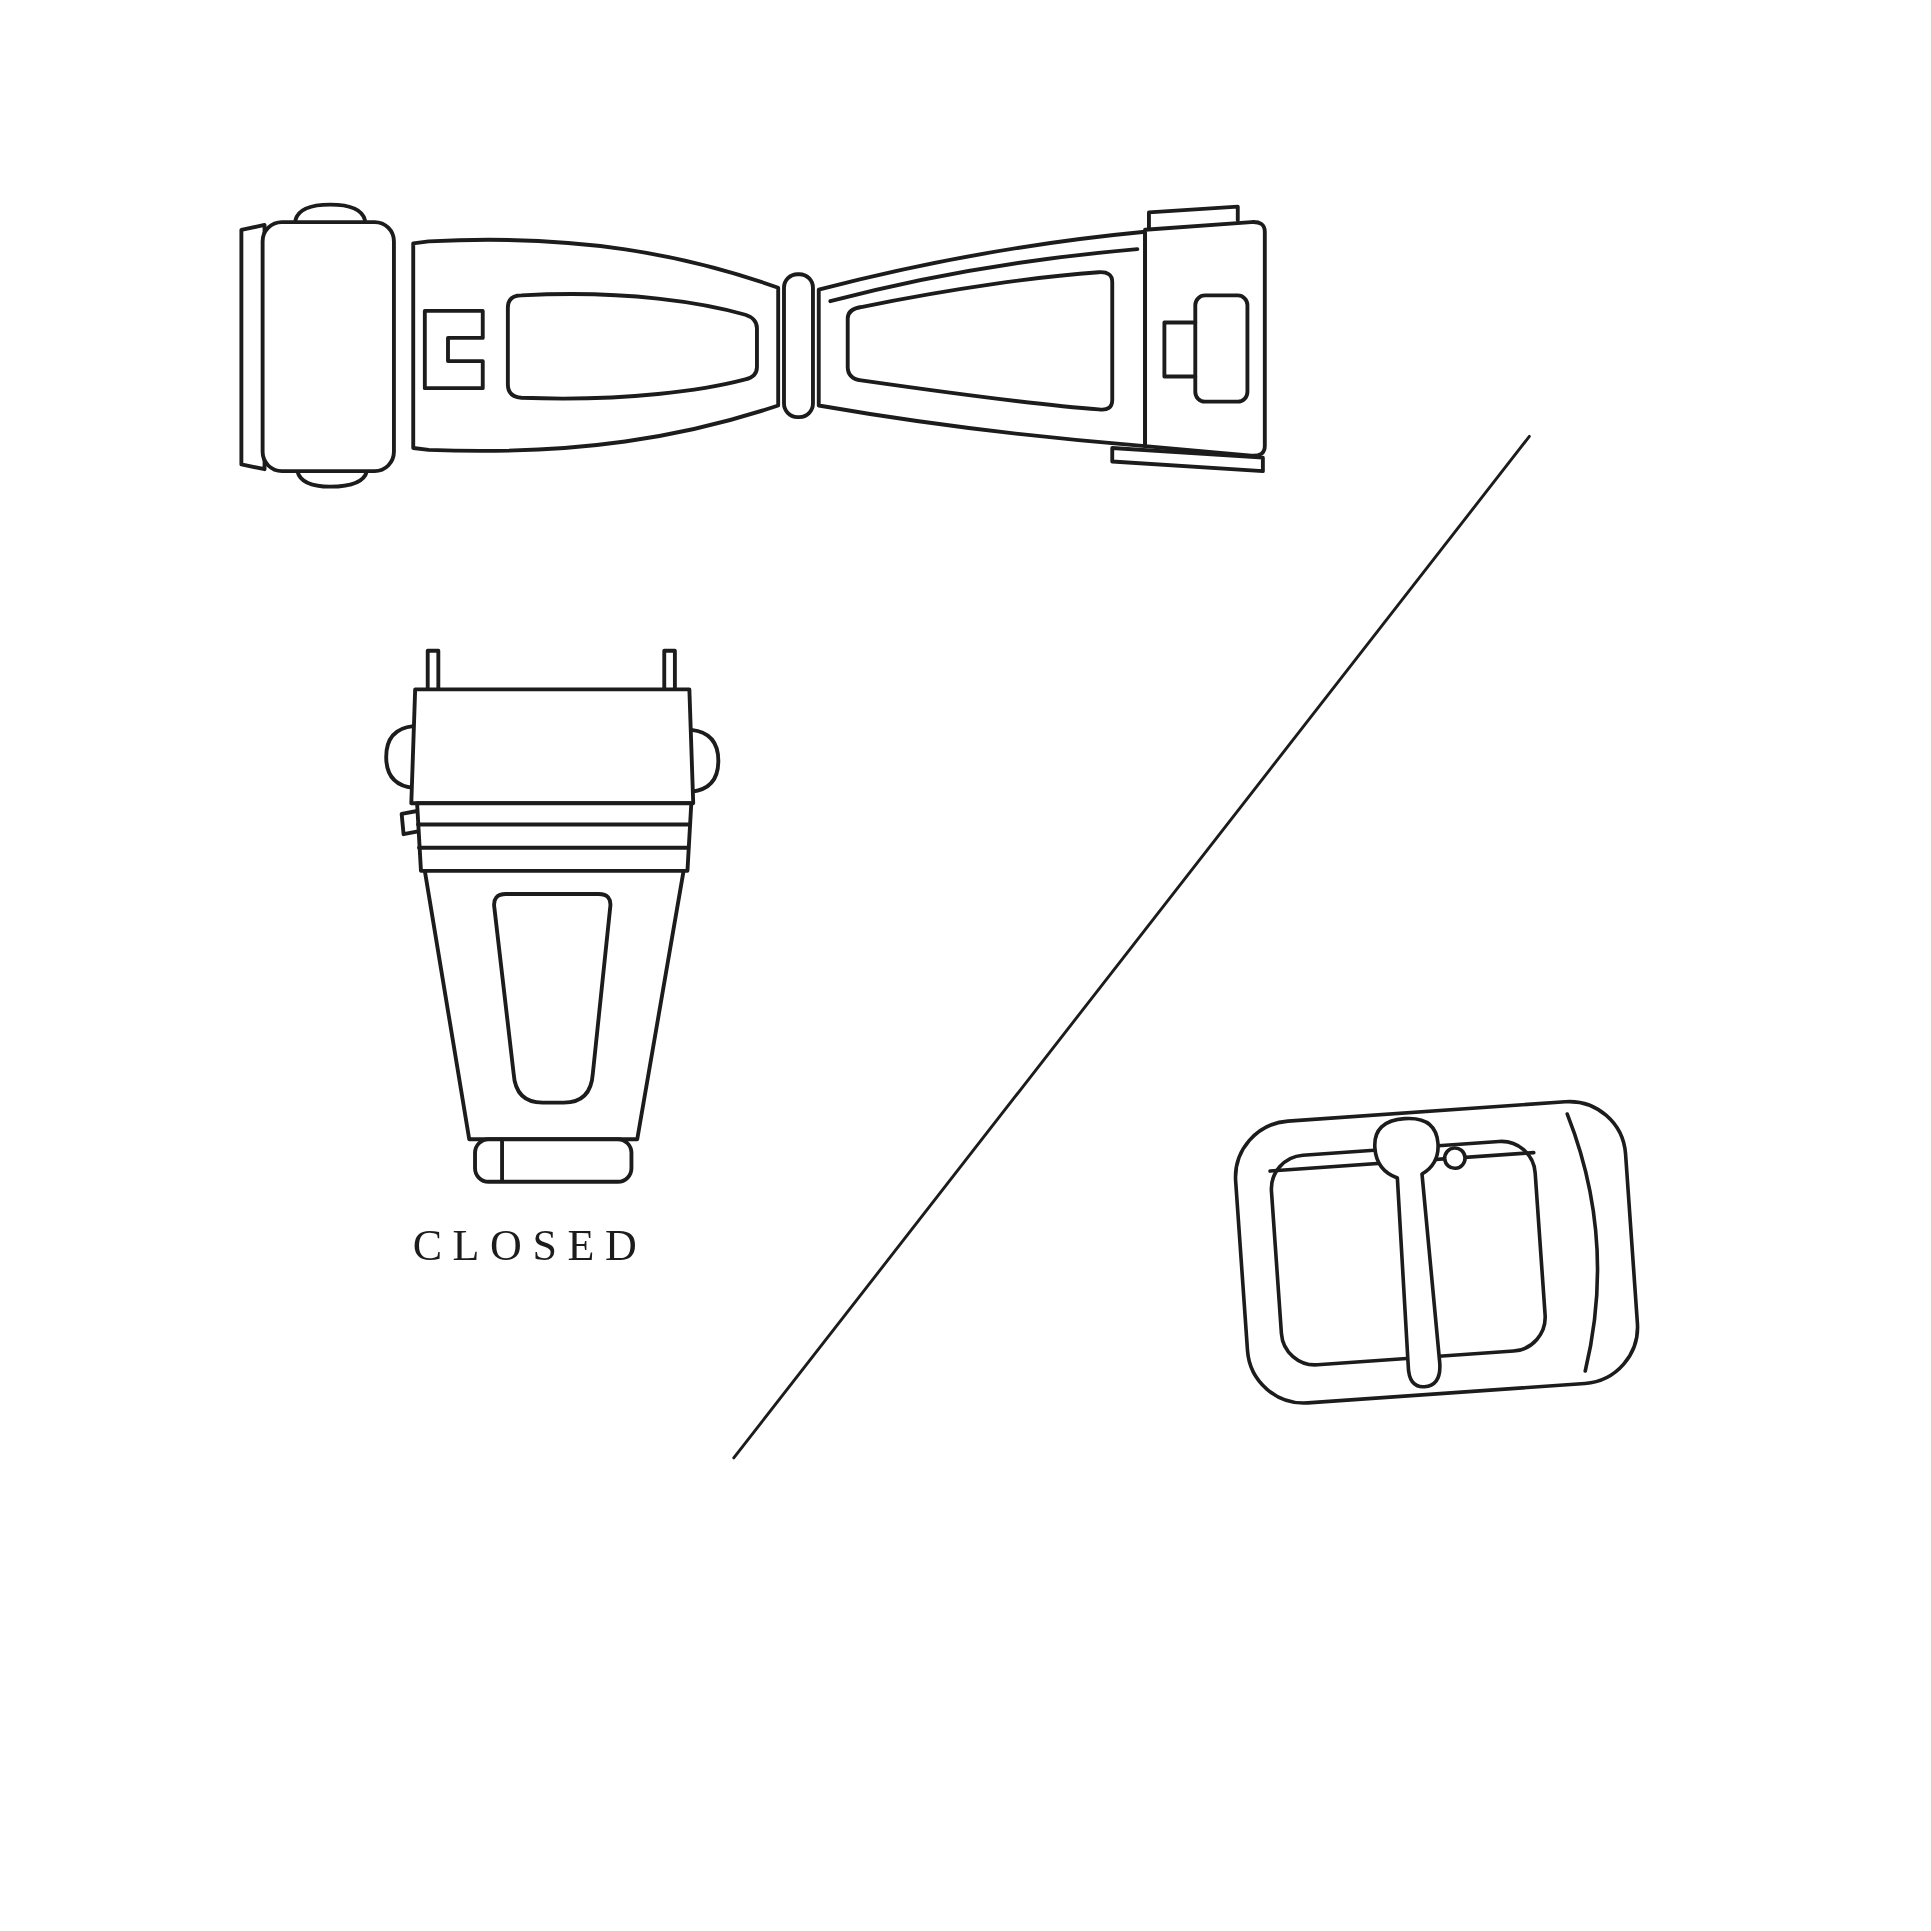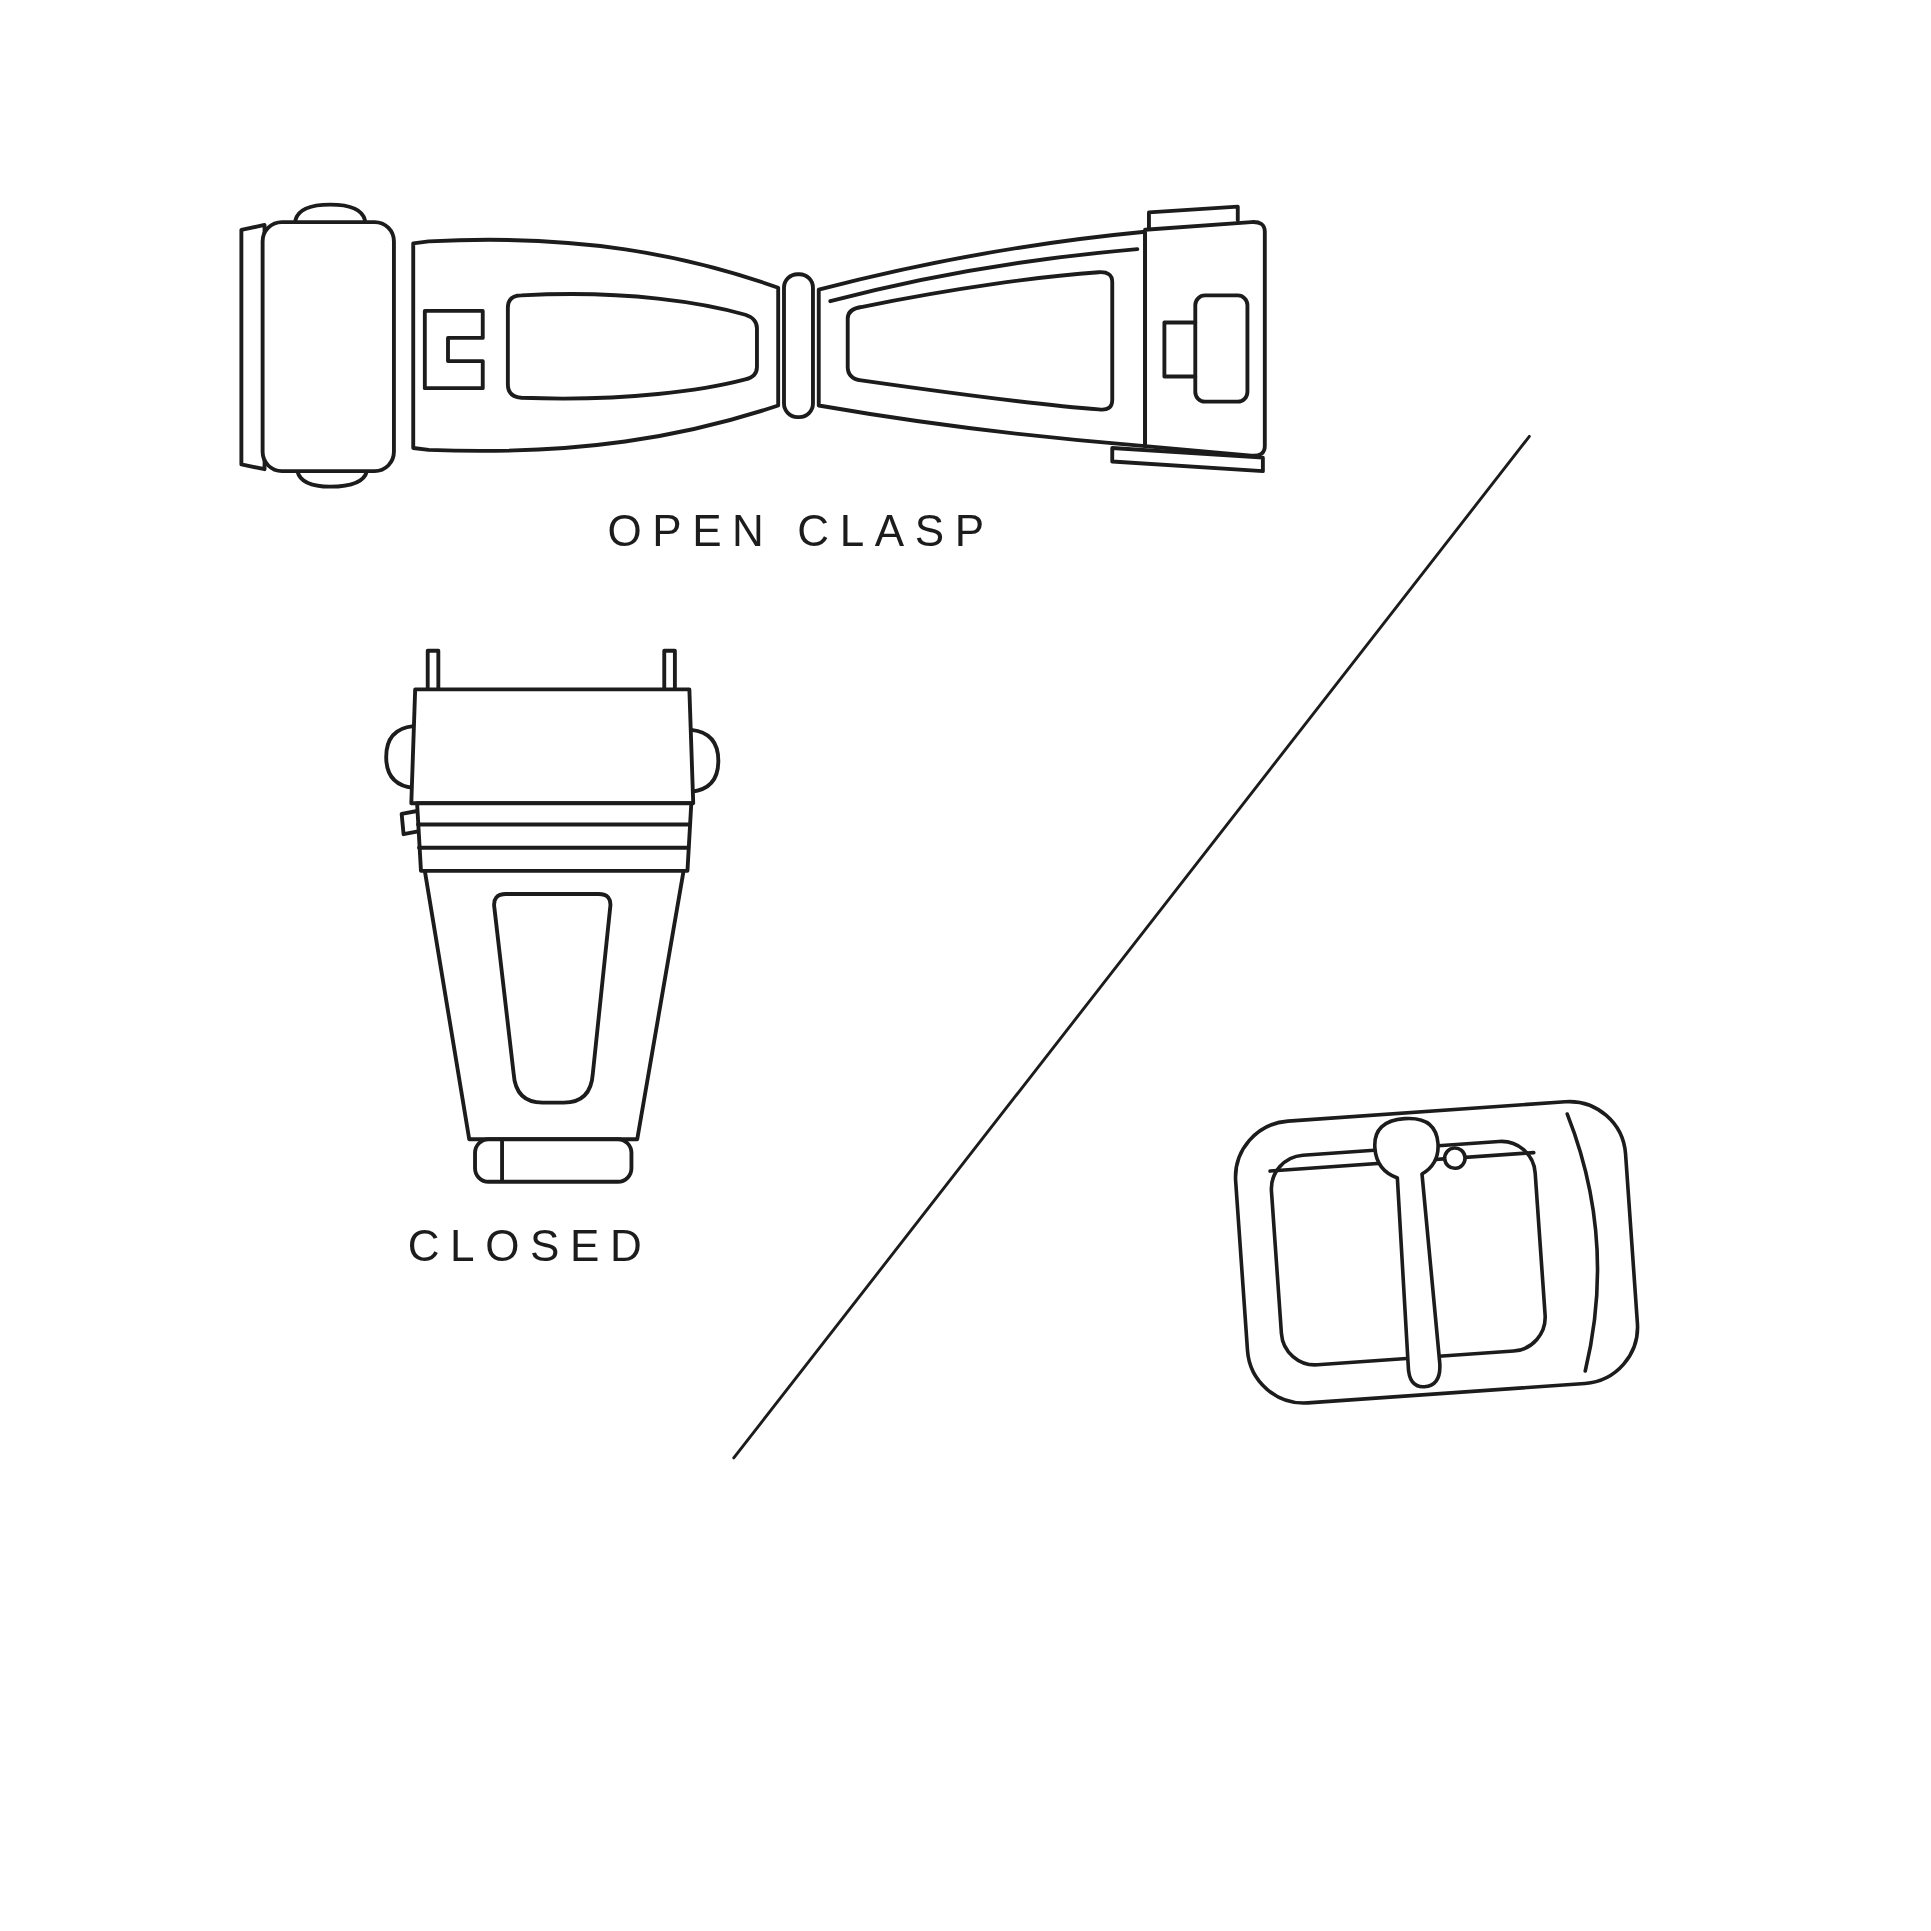--- a/index.html
+++ b/index.html
@@ -9,21 +9,21 @@
     position:relative; width:1931px; height:1931px;
     background:var(--bg); overflow:hidden;
   }
   .art{ position:absolute; left:0; top:0; color:var(--ink); }
   .caption{
     position:absolute; transform:translateX(-50%);
     color:var(--ink); white-space:nowrap; line-height:1;
     font-weight:400;
   }
   .caption-open { left:801px; top:509px; font-size:44px; letter-spacing:10.6px; }
-  .caption-closed{ left:530px; top:1224px; font-size:44px; letter-spacing:10.6px; }
+  .caption-closed{ left:530px; top:1224px; font-size:44px; letter-spacing:10.6px;font-family:Liberation Serif, serif; }
   .page-title{
     position:absolute; left:963px; top:1711px; transform:translateX(-50%);
     color:var(--ink); white-space:nowrap; line-height:1;
     font-size:77px; letter-spacing:23px; font-weight:500;
   }
 </style>
 </head>
 <body>
 
 <div class="canvas">
@@ -86,18 +86,17 @@
 
       <rect x="34" y="34" width="234" height="186" rx="30" fill="#ffffff"></rect>
 
       <path d="M34,46 L268,46"></path>
 
       <path fill="#ffffff" d="M146,60 Q128,52 128,32 Q128,8 156,8 Q184,8 184,32 Q184,50 168,58 L172,226 Q172,246 157,246 Q143,246 144,226 Z"></path>
       <circle cx="198" cy="46" r="9" fill="#ffffff"></circle>
     </g>
   </svg>
 
-  <div class="caption caption-open">OPEN CLASP</div>
 
   <div class="caption caption-closed">CLOSED</div>
 
 </div>
 
 
 </body></html>

